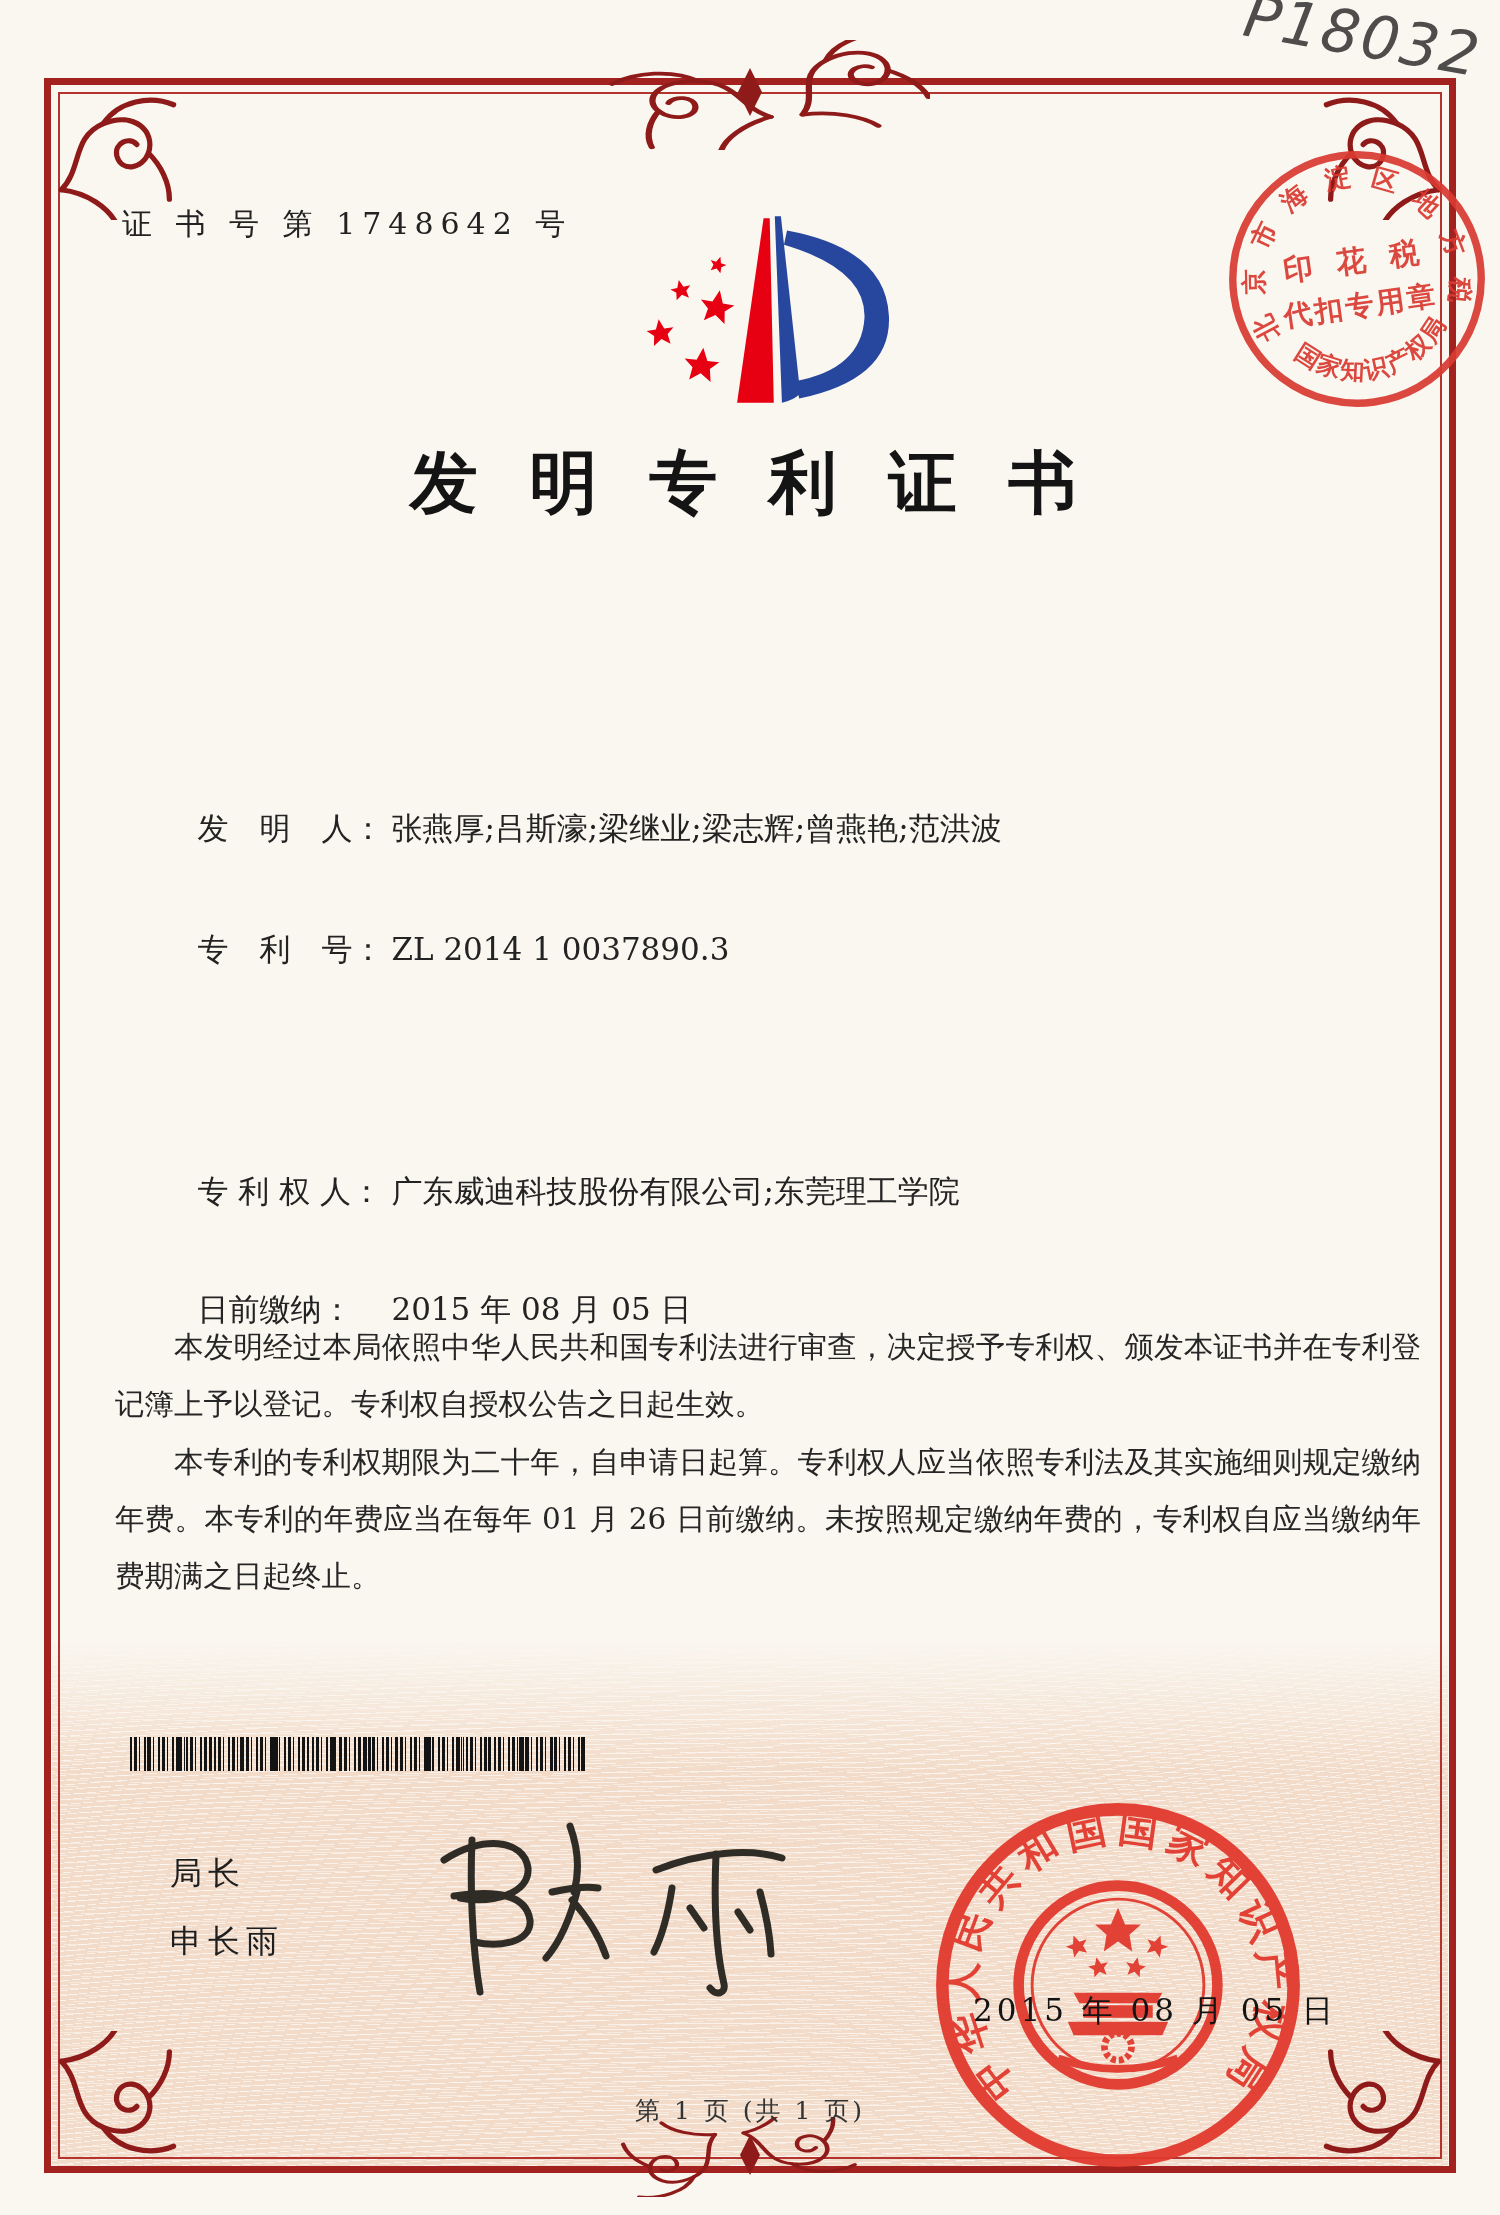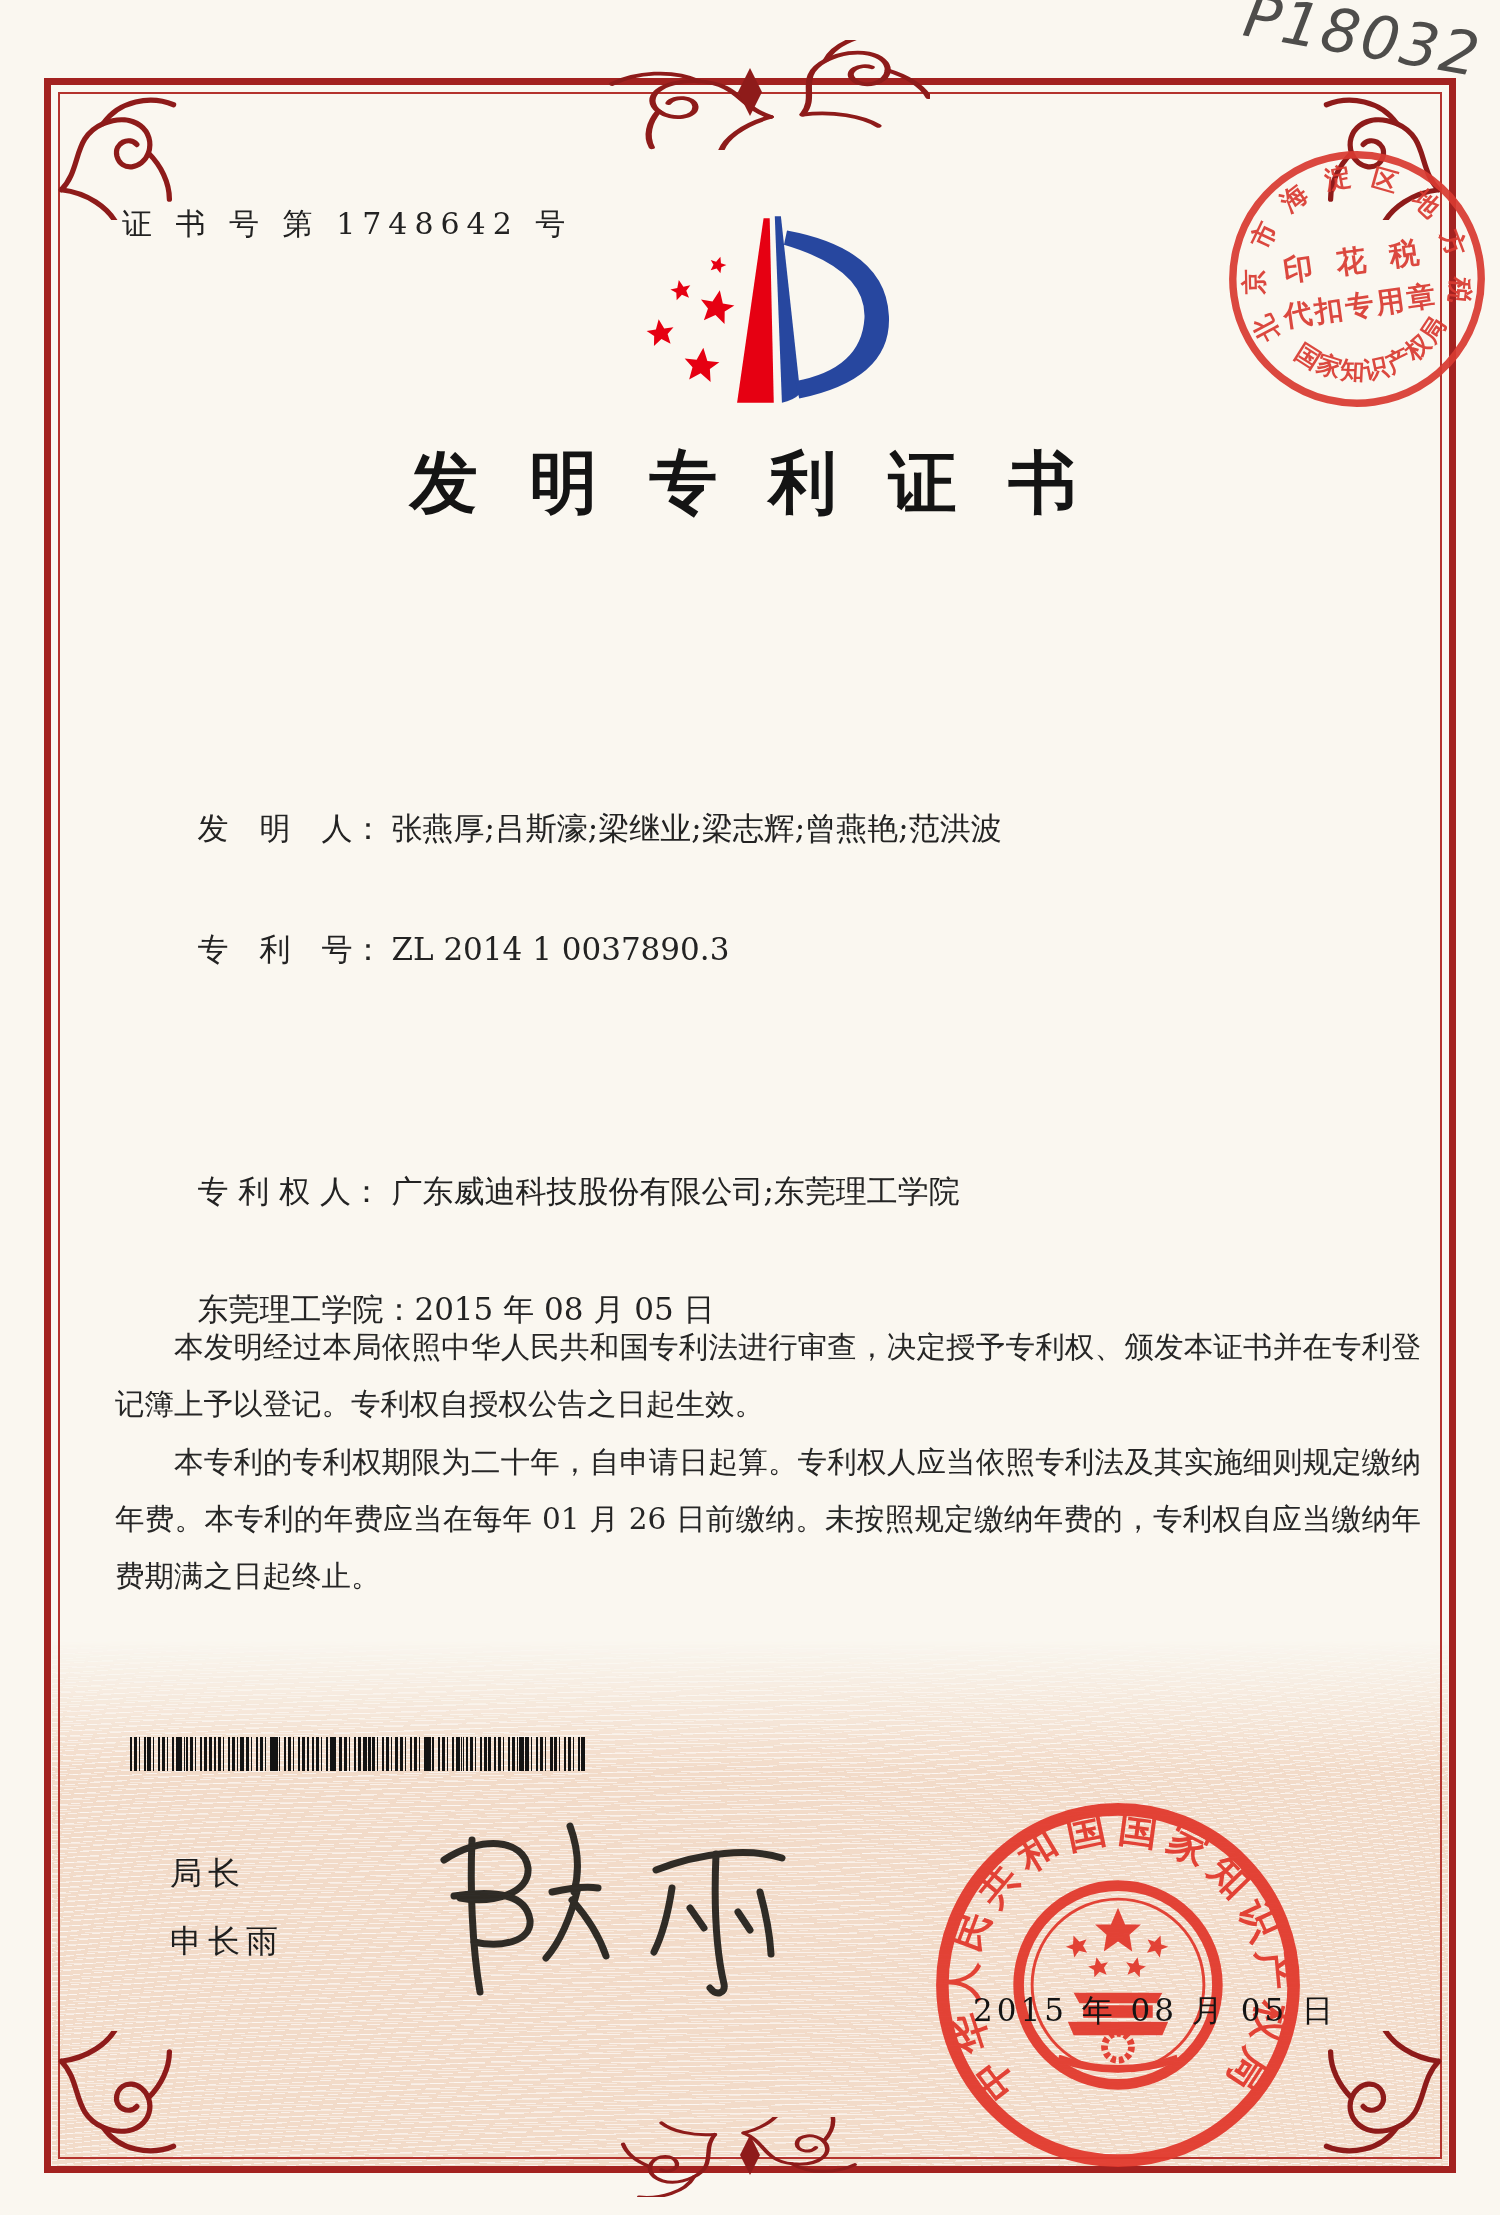--- a/index.html
+++ b/index.html
@@ -138,21 +138,21 @@
   <div class="field-row" style="top:772px">
     <span class="field-label">发　明　人：</span><span class="field-value">张燕厚;吕斯濠;梁继业;梁志辉;曾燕艳;范洪波</span>
   </div>
   <div class="field-row" style="top:893px">
     <span class="field-label">专　利　号：</span><span class="field-value">ZL 2014 1 0037890.3</span>
   </div>
   <div class="field-row" style="top:1135px">
     <span class="field-label">专 利 权 人：</span><span class="field-value">广东威迪科技股份有限公司;东莞理工学院</span>
   </div>
   <div class="field-row" style="top:1253px">
-    <span class="field-label">东莞理工学院：</span><span class="field-value">2015 年 08 月 05 日</span>
+    <span class="field-label">日前缴纳：</span><span class="field-value">2015 年 08 月 05 日</span>
   </div>
 
   <div class="body-text">
     <p>本发明经过本局依照中华人民共和国专利法进行审查，决定授予专利权、颁发本证书并在专利登记簿上予以登记。专利权自授权公告之日起生效。</p>
     <p>本专利的专利权期限为二十年，自申请日起算。专利权人应当依照专利法及其实施细则规定缴纳年费。本专利的年费应当在每年 01 月 26 日前缴纳。未按照规定缴纳年费的，专利权自应当缴纳年费期满之日起终止。</p>
   </div>
 
   <div class="barcode"></div>
 
   <div class="director-title">局长</div>
@@ -195,14 +195,15 @@
       <path d="M-46,8 L46,8 L40,19 L-40,19 Z"></path>
       <rect x="-36" y="21" width="72" height="13"></rect>
       <path d="M-52,38 L52,38 L46,52 L-46,52 Z"></path>
       <circle cx="0" cy="64" r="14" fill="none" stroke="#e23a2e" stroke-width="7" stroke-dasharray="5 3"></circle>
       <path d="M-62,76 Q0,98 62,76" fill="none" stroke="#e23a2e" stroke-width="8"></path>
     </g>
   </svg>
 
   <div class="seal-date">2015 年 08 月 05 日</div>
 
+  <div class="footer">第 1 页 (共 1 页)</div>
 
 </div>
 
 </body></html>

